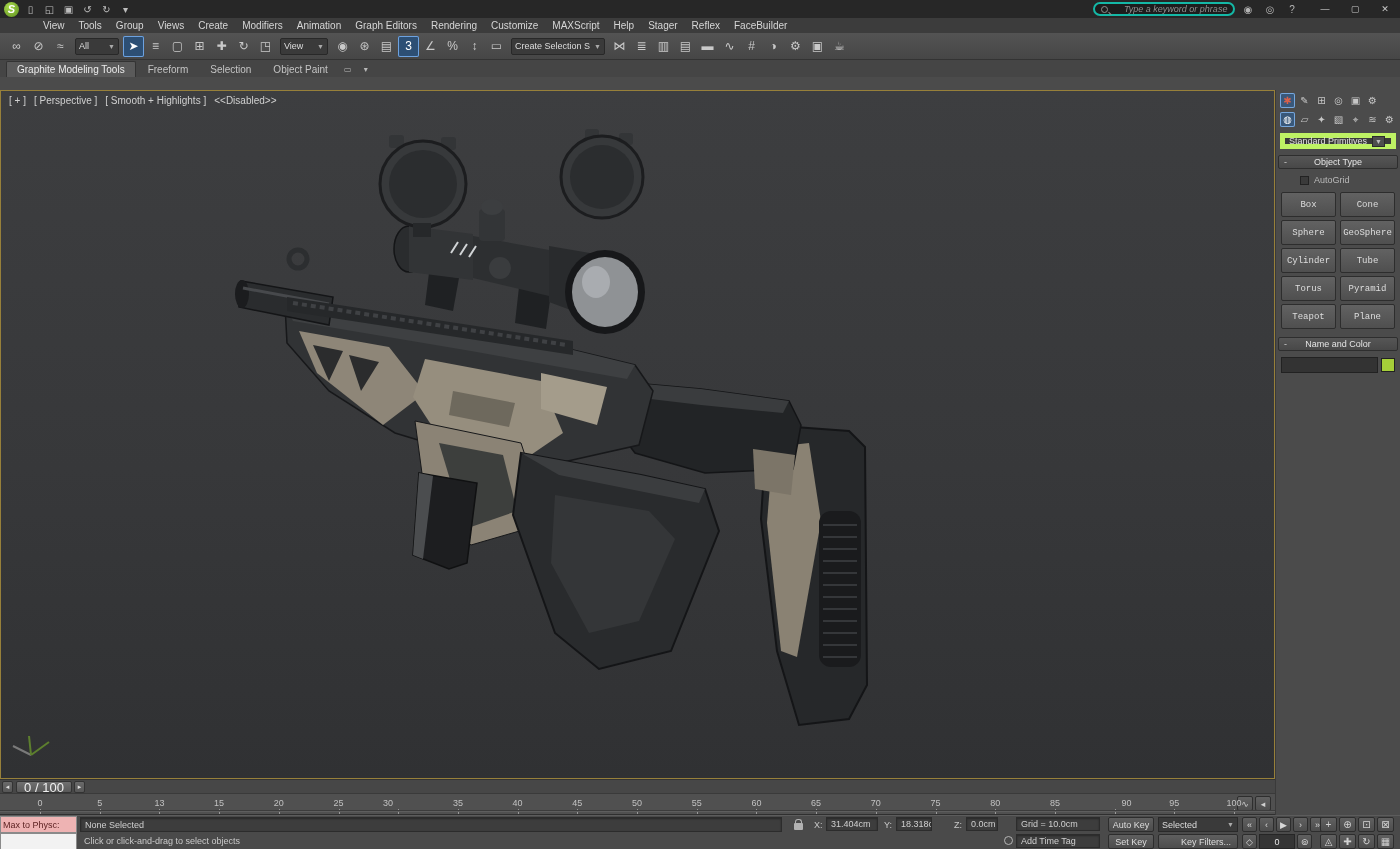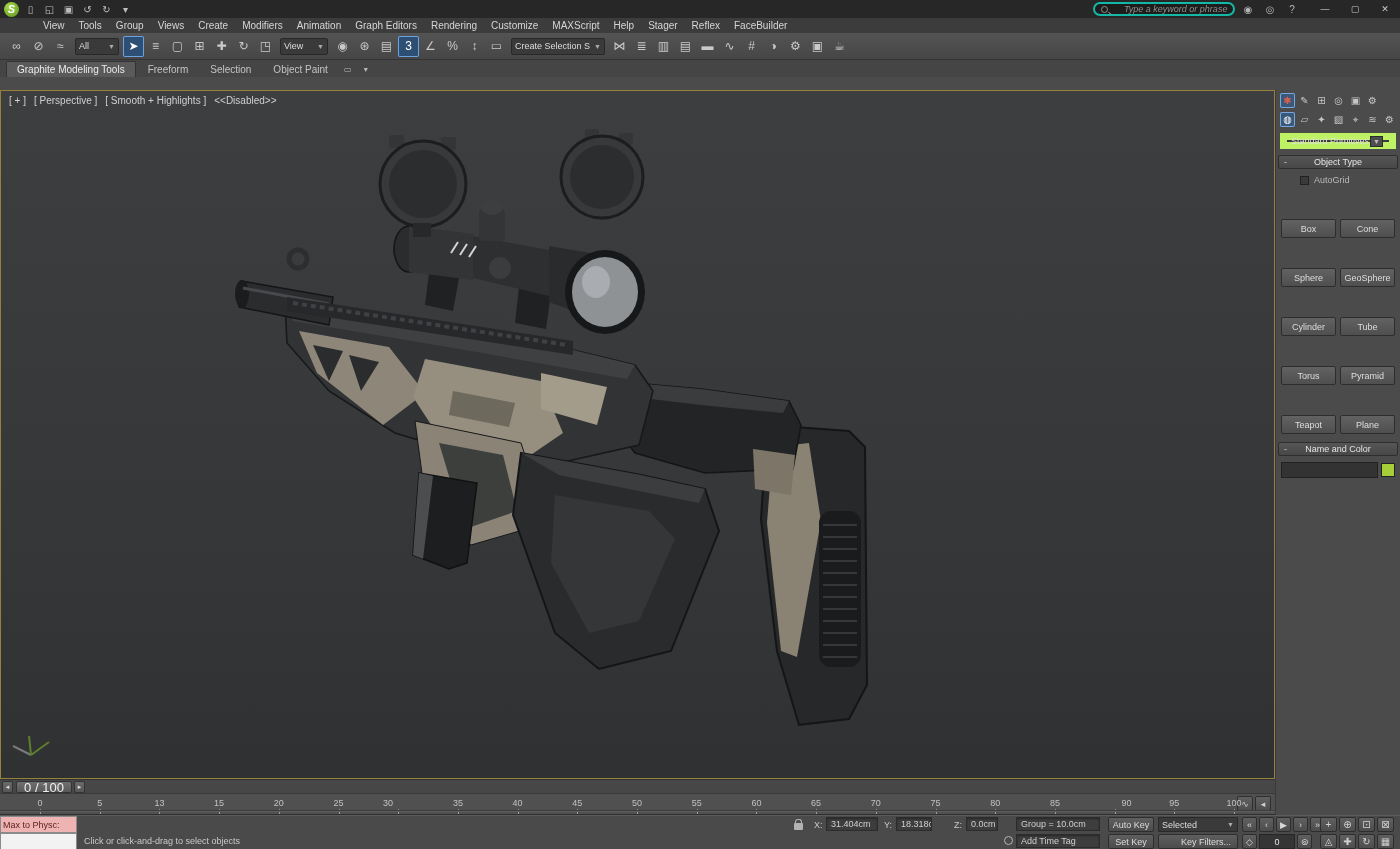--- a/index.html
+++ b/index.html
@@ -66,31 +66,31 @@
   .tickline { position:absolute; top:15px; width:1px; height:5px; background:#9a9a9a; }
   #ruler-btns { position:absolute; right:4px; top:2px; display:flex; gap:2px; }
   .rb { width:16px; height:15px; background:linear-gradient(#616161,#4e4e4e); border:1px solid #2e2e2e;
     border-radius:2px; font-size:9px; color:#cfcfcf; display:flex; align-items:center; justify-content:center; }
   
   #cmdpanel { position:absolute; top:90px; right:0; width:125px; height:725px; background:#4b4b4b; border-left:1px solid #3a3a3a; }
   .cprow { display:flex; gap:2px; padding:3px 4px 1px; }
   .cpicon { width:15px; height:15px; display:flex; align-items:center; justify-content:center;
     font-size:10px; color:#c6c6c6; border-radius:2px; flex:none; }
   .cpicon.on { background:#39587a; box-shadow:inset 0 0 0 1px #76a7dd; color:#fff; }
-  .cpdrop { margin:5px 4px 2px; height:16px; background:#3a3a3a; border:7px solid #bef264;
+  .cpdrop { margin:5px 4px 2px; height:16px; background:#3a3a3a; border:5px solid #bef264;
     display:flex; align-items:center; justify-content:space-between; font-size:9px; color:#e0e0e0; padding:0 6px 0 4px; }
   .cpdrop i { font-style:normal; font-size:7px; color:#bbb; background:#4e4e4e; border:1px solid #2c2c2c; padding:1px 2px; }
   .rollhead { margin:6px 2px 0; height:14px; background:linear-gradient(#565656,#484848); border:1px solid #2e2e2e;
     border-radius:2px; font-size:9px; color:#e4e4e4; display:flex; align-items:center; justify-content:center; position:relative; }
   .rollhead .minus { position:absolute; left:5px; color:#cfcfcf; }
   .autogrid { display:flex; align-items:center; gap:5px; margin:6px 0 5px 24px; font-size:9px; color:#b9b9b9; }
   .checkbox { width:9px; height:9px; background:#3a3a3a; border:1px solid #222; }
   .objgrid { display:grid; grid-template-columns:1fr 1fr; gap:3px 4px; padding:2px 5px; }
-  .objbtn { height:19px; background:linear-gradient(#626262,#4f4f4f); border:1px solid #2d2d2d; border-radius:2px;
-    color:#dedede; font-size:9px; font-family:Liberation Sans, sans-serif; display:flex; align-items:center; justify-content:center;margin-top:27px; }
+  .objbtn { height:25px; background:linear-gradient(#626262,#4f4f4f); border:1px solid #2d2d2d; border-radius:2px;
+    color:#dedede; font-size:9px; font-family:Liberation Mono, monospace; display:flex; align-items:center; justify-content:center; }
   .namerow { margin:6px 5px; height:16px; display:flex; gap:3px; align-items:center; }
   .namefield { flex:1; height:16px; background:#333; border:1px solid #222; }
   .swatch { width:14px; height:14px; border:1px solid #222; flex:none; }
   
   #statusbar { position:absolute; top:815px; left:0; right:0; height:34px; background:#4a4a4a; border-top:1px solid #5c5c5c; font-size:9px; }
   .listener { position:absolute; left:0; width:77px; height:17px; border:1px solid #8a8a8a; display:flex; align-items:center; padding-left:2px; }
   .listener.pink { top:0; background:#eeb3b3; color:#5a1f1f; }
   .listener.white { top:17px; background:#f2f2f2; color:#333; }
   .sfield { position:absolute; background:#3d3d3d; border:1px solid #2c2c2c; box-shadow:inset 0 1px 2px rgba(0,0,0,.35);
     color:#cfcfcf; display:flex; align-items:center; padding:0 4px; white-space:nowrap; overflow:hidden; }
@@ -421,39 +421,42 @@
     <div class="swatch" style="background: rgb(166, 206, 57);"></div>
   </div>
 </div>
 
 <div id="statusbar">
   <div class="listener pink">
     <span>Max to Physc:</span>
   </div>
   <div class="listener white"></div>
 
+  <div class="sfield" style="left:80px; top:1px; width:702px; height:15px;">
+    <span>None Selected</span>
+  </div>
   <div class="slabel" style="left:84px; top:20px;">Click or click-and-drag to select objects</div>
 
   <div class="padlock"></div>
 
   <span class="slabel" style="left:814px; top:4px;">X:</span>
   <div class="sfield" style="left:826px; top:1px; width:52px; height:14px;">
     <span>31.404cm</span>
   </div>
   <span class="slabel" style="left:884px; top:4px;">Y:</span>
   <div class="sfield" style="left:896px; top:1px; width:36px; height:14px;">
     <span>18.318cm</span>
   </div>
   <span class="slabel" style="left:954px; top:4px;">Z:</span>
   <div class="sfield" style="left:966px; top:1px; width:32px; height:14px;">
     <span>0.0cm</span>
   </div>
 
   <div class="sfield" style="left:1016px; top:1px; width:84px; height:14px;">
-    <span>Group = 10.0cm</span>
+    <span>Grid = 10.0cm</span>
   </div>
   <span class="timetag-icon"></span>
   <div class="sfield" style="left:1016px; top:18px; width:84px; height:14px;">
     <span>Add Time Tag</span>
   </div>
 
   <div class="skbtn" style="left:1108px; top:1px; width:46px;">Auto Key</div>
   <div class="skbtn" style="left:1108px; top:18px; width:46px;">Set Key</div>
   <div class="sdrop" style="left:1158px; top:1px; width:80px;">
     <span>Selected</span>

